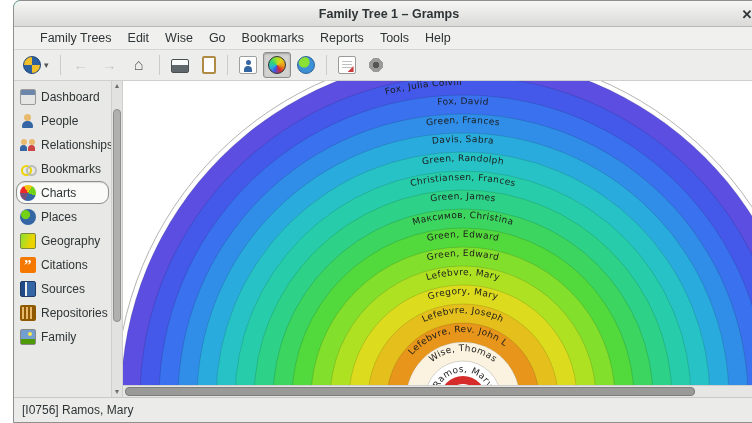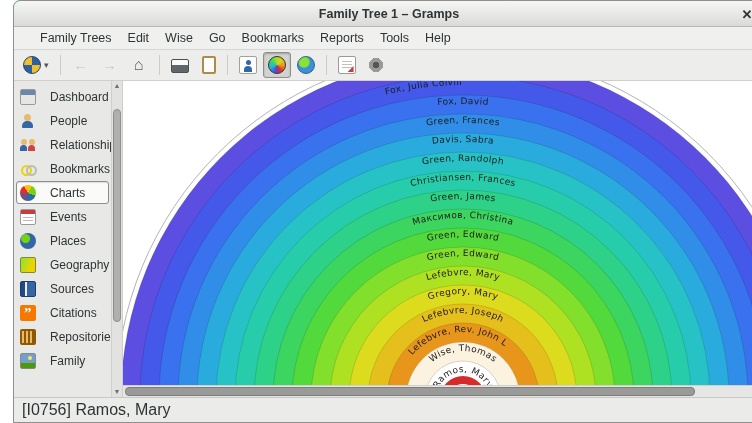--- a/index.html
+++ b/index.html
@@ -67,24 +67,24 @@
   .ti-doc-edit::before{ content:''; position:absolute; left:3px; top:4px; right:3px; height:8px;
     background:repeating-linear-gradient(#c0c0be 0 1px,transparent 1px 3px); }
   .ti-doc-edit::after{ content:''; position:absolute; right:1px; bottom:1px; width:6px; height:6px;
     background:#cc3b3b; clip-path:polygon(0 100%,100% 0,100% 100%); }
   .ti-config{ background:radial-gradient(circle at 50% 50%,#555 0 3px,#9a9a98 3px 7px,transparent 7px); }
   
   .body{ flex:1; display:flex; min-height:0; background:#ededeb; }
   
   .sidebar{ width:97px; flex:none; background:#e8e8e6; padding-top:3px; overflow:hidden; }
   .sb-item{
-    display:flex; align-items:center; gap:14px; height:23px;
+    display:flex; align-items:center; gap:5px; height:23px;
     margin:1px 2px; padding:1px 3px; border:1px solid transparent; border-radius:3px;
   }
-  .sb-item.selected{ background:#fafaf9; border-color:#98989 6; border-color:#8e8e8c; box-shadow:inset 0 1px 1px rgba(0,0,0,.12); }
+  .sb-item.selected{ background:#fafaf9; border-color:#98989 6; border-color:#8e8e8c; box-shadow:inset 0 1px 1px rgba(0,0,0,.12);border-radius:9px; }
   .sb-label{ font-size:12px; color:#2e3436; white-space:nowrap; }
   .si{ width:16px; height:16px; display:inline-block; border-radius:2px; flex:none; position:relative; }
   .si-dashboard{ background:linear-gradient(#6d87ab 0 5px,#e6e6e4 5px); border:1px solid #9a9a98; }
   .si-people::before{ content:''; position:absolute; left:4px; top:1px; width:7px; height:7px; border-radius:50%; background:#e9b96e; }
   .si-people::after{ content:''; position:absolute; left:2px; top:8px; width:11px; height:7px; border-radius:5px 5px 1px 1px; background:#3465a4; }
   .si-relationships::before{ content:''; position:absolute; left:1px; top:2px; width:6px; height:6px; border-radius:50%; background:#e9b96e; box-shadow:8px 0 0 #e9b96e; }
   .si-relationships::after{ content:''; position:absolute; left:0; top:8px; width:7px; height:6px; border-radius:4px 4px 0 0; background:#3465a4; box-shadow:8px 0 0 #cc4444; }
   .si-families::before{ content:''; position:absolute; left:1px; top:4px; width:7px; height:7px; border:2px solid #edd400; border-radius:50%; }
   .si-families::after{ content:''; position:absolute; left:6px; top:4px; width:7px; height:7px; border:2px solid #babdb6; border-radius:50%; }
   .si-charts{ border-radius:50%;
@@ -119,21 +119,21 @@
   svg{ display:block; }
   .ring-label{ font-family:"DejaVu Sans",sans-serif; font-size:9px; fill:#1c1c1c; letter-spacing:.4px; }
   
   .hscroll{ height:12px; flex:none; background:#e6e6e4; border-top:1px solid #cfcfcd; position:relative; }
   .hs-thumb{ position:absolute; left:2px; top:1px; bottom:1px; width:89%; background:#9a9a98; border:1px solid #7d7d7b; border-radius:4px; }
   
   .statusbar{
     height:25px; flex:none; background:#ebebe9; border-top:1px solid #c8c8c6;
     display:flex; align-items:center; padding:0 8px;
   }
-  .status-text{ font-size:16px; color:#2e3436; }
+  .status-text{ font-size:12px; color:#2e3436; }
 </style>
 </head>
 <body>
 
 <div class="window">
 
   <div class="titlebar">
     <span class="title-text">Family Tree 1 – Gramps</span>
     <span class="close-btn">✕</span>
   </div>
@@ -207,38 +207,34 @@
         </div>
         <div class="sb-item">
           <span class="si si-families"></span>
           <span class="sb-label">Bookmarks</span>
         </div>
         <div class="sb-item selected">
           <span class="si si-charts"></span>
           <span class="sb-label">Charts</span>
         </div>
         <div class="sb-item">
-          <span class="si si-events"></span>
-          <span class="sb-label">Events</span>
-        </div>
-        <div class="sb-item">
           <span class="si si-places"></span>
           <span class="sb-label">Places</span>
         </div>
         <div class="sb-item">
           <span class="si si-geography"></span>
           <span class="sb-label">Geography</span>
         </div>
         <div class="sb-item">
+          <span class="si si-citations"></span>
+          <span class="sb-label">Citations</span>
+        </div>
+        <div class="sb-item">
           <span class="si si-sources"></span>
           <span class="sb-label">Sources</span>
-        </div>
-        <div class="sb-item">
-          <span class="si si-citations"></span>
-          <span class="sb-label">Citations</span>
         </div>
         <div class="sb-item">
           <span class="si si-repositories"></span>
           <span class="sb-label">Repositories</span>
         </div>
         <div class="sb-item">
           <span class="si si-media"></span>
           <span class="sb-label">Family</span>
         </div>
       </div>

